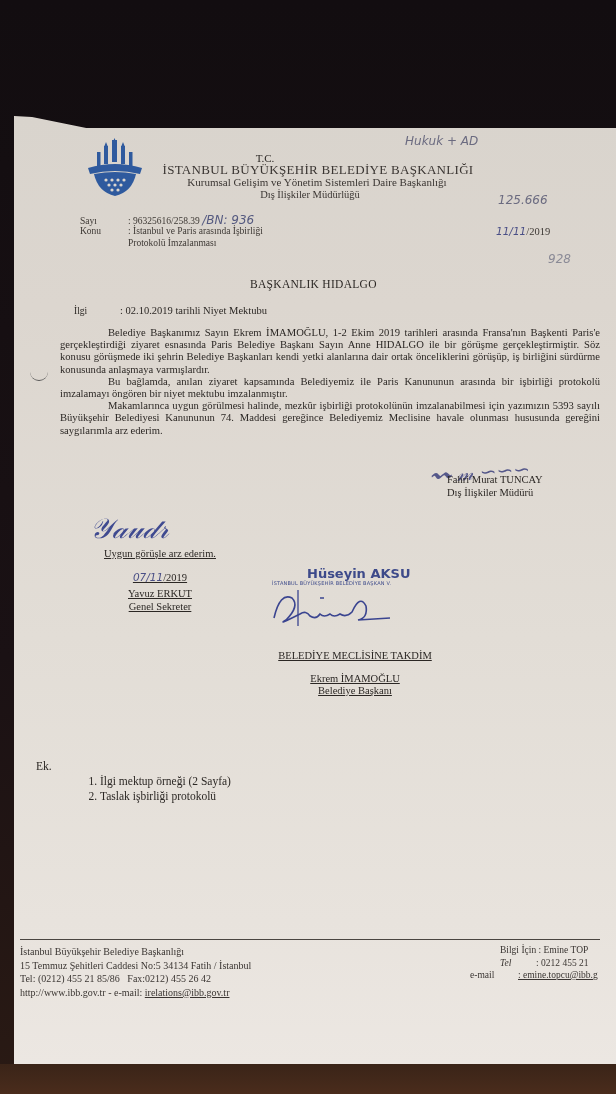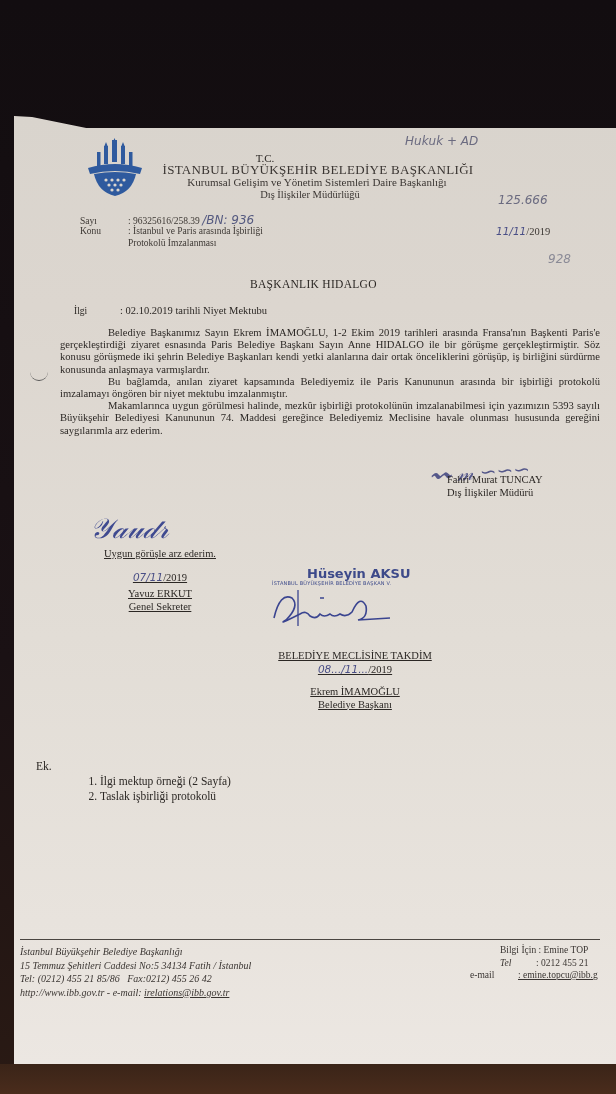--- a/index.html
+++ b/index.html
@@ -29,21 +29,21 @@
   .meta { font-size:9.5px; color:#3d3834; }
   .label { display:inline-block; width:48px; }
   .heading { left:250px; top:278px; font-size:11.5px; letter-spacing:0.3px; }
   .ilgi { left:74px; top:305px; font-size:10.5px; }
   .body { left:60px; top:327px; width:540px; font-size:10.6px; line-height:12.2px; text-align:justify; }
   .body p { margin:0; text-indent:48px; }
   .sig-block { text-align:center; font-size:10.5px; line-height:12.5px;text-decoration:underline; }
   .ek { left:36px; top:760px; font-size:11.5px; }
   .ek ol { margin:2px 0 0 0; padding-left:64px; font-size:11.5px; line-height:14.5px; }
   .footer-line { left:20px; top:939px; width:580px; height:1.2px; background:#4a4541; }
-  .footer-left { left:20px; top:945px; font-size:10px; line-height:13.5px; color:#3a3532;font-style:italic; }
+  .footer-left { left:20px; top:945px; font-size:10px; line-height:13.5px; color:#3a3532; }
   .footer-right { left:500px; top:944px; font-size:9.5px; line-height:12.5px; color:#3a3532; white-space:nowrap; }
   .u { text-decoration:underline; }
   .stamp { color:#3d4a8a; font-family:"DejaVu Sans", sans-serif; }
   .ink { color:#4a4f86; }
 </style>
 </head>
 <body>
 
 <div class="paper"></div>
 <div class="bottom-table"></div>
@@ -127,21 +127,20 @@
 <div class="abs stamp" style="left:272px;top:580px;font-size:5px;letter-spacing:0.2px;">İSTANBUL BÜYÜKŞEHİR BELEDİYE BAŞKAN V.</div>
 <div class="abs" style="left:270px;top:584px;">
   <svg width="130" height="44" viewBox="0 0 130 44">
     <path d="M4 34 Q10 8 22 14 Q30 22 16 36 Q6 42 30 30 Q36 26 40 32 Q46 36 50 30 Q54 34 60 30 Q64 34 70 30 Q76 34 82 28 Q90 10 96 22 Q98 34 88 36 L120 34" fill="none" stroke="#3b4590" stroke-width="1.6"></path>
     <path d="M28 6 L28 42 M50 14 L54 14" fill="none" stroke="#3b4590" stroke-width="1.3"></path>
   </svg>
 </div>
 
 <div class="abs sig-block" style="left:240px;top:650px;width:230px;">
   <div>BELEDİYE MECLİSİNE TAKDİM</div>
-  <div><span class="hw ink">08.../11...</span><span>/2019</span></div>
   <div style="margin-top:10px;">Ekrem İMAMOĞLU</div>
   <div>Belediye Başkanı</div>
 </div>
 
 <div class="abs ek">
   <div>Ek.</div>
   <ol>
     <li>İlgi mektup örneği (2 Sayfa)</li>
     <li>Taslak işbirliği protokolü</li>
   </ol>

